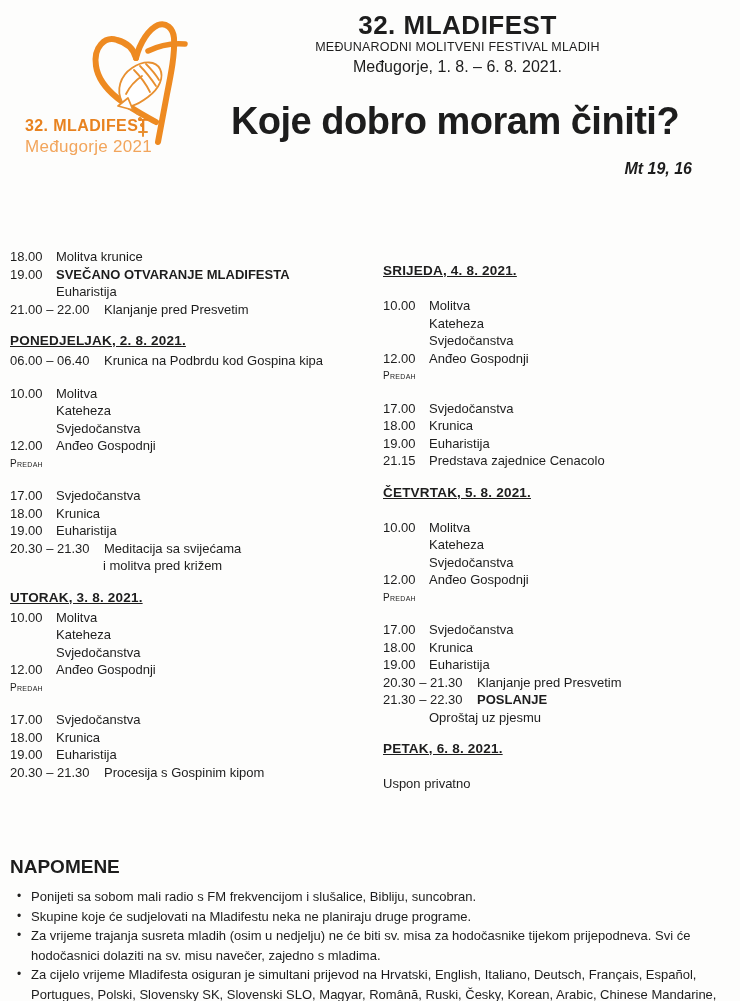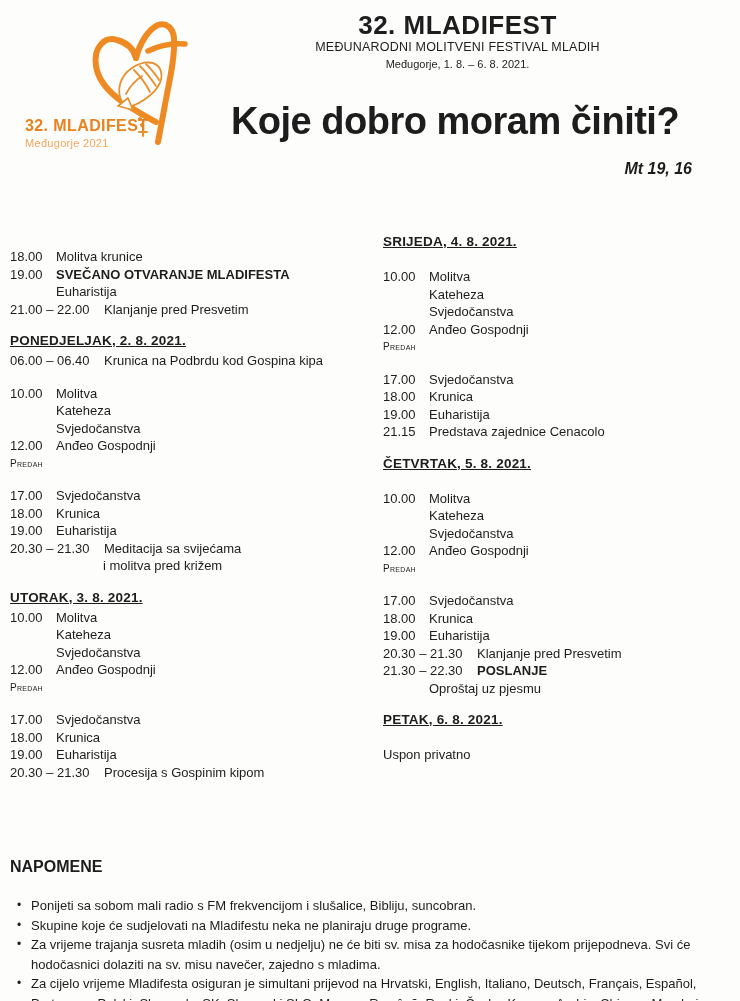--- a/index.html
+++ b/index.html
@@ -6,48 +6,48 @@
   .page{
     position:relative;width:740px;height:1001px;margin:0;
     background:#fdfdfc;color:#1d1d1d;
     font-family:"Liberation Sans",sans-serif;overflow:hidden;
   }
   
   .logo{position:absolute;left:20px;top:14px;width:185px;height:152px;}
   .logo svg{position:absolute;left:68px;top:0;}
   .logo-l1{position:absolute;left:5px;top:103px;font-size:16px;font-weight:700;
            color:#e8821f;letter-spacing:0.4px;white-space:nowrap;}
-  .logo-l2{position:absolute;left:5px;top:123px;font-size:11px;color:#f2a55c;
+  .logo-l2{position:absolute;left:5px;top:123px;font-size:17px;color:#f2a55c;
            letter-spacing:0.3px;white-space:nowrap;}
   
   .header{position:absolute;left:200px;top:10px;width:515px;text-align:center;}
   .h-title{font-size:26px;font-weight:700;letter-spacing:0.5px;line-height:30px;}
   .h-sub1{font-size:12.5px;letter-spacing:0.2px;}
-  .h-sub2{font-size:11px;margin-top:4px;}
+  .h-sub2{font-size:16px;margin-top:4px;}
   .question{position:absolute;left:195px;top:98px;width:520px;text-align:center;
             font-size:38px;font-weight:700;letter-spacing:-0.5px;line-height:46px;}
   .verse{position:absolute;right:48px;top:160px;font-size:16px;font-weight:700;font-style:italic;}
   
   .col{position:absolute;top:233px;}
   .col-left{left:10px;width:366px;}
-  .col-right{left:383px;width:352px;}
+  .col-right{left:383px;width:352px;margin-top:29px;}
   .day{margin-bottom:14px;}
   .day-title{font-size:13.5px;font-weight:700;text-decoration:underline;
              line-height:18px;margin:0 0 2px 0;letter-spacing:0.2px;}
   .row{display:flex;font-size:13px;line-height:17.5px;}
   .time{flex:0 0 46px;}
   .time.range{flex:0 0 84px;margin-right:10px;}
   .time.pad2{flex:0 0 93px;margin-right:0;}
   .desc{flex:1;}
   .desc.bold{font-weight:700;}
   .predah{font-variant:small-caps;font-size:10px;letter-spacing:0.3px;}
   .spacer{height:15px;}
   
   .notes{position:absolute;left:10px;top:858px;width:722px;}
-  .notes-title{font-size:16px;font-weight:700;line-height:18px;margin-bottom:20px;}
+  .notes-title{font-size:19px;font-weight:700;line-height:18px;margin-bottom:11px;}
   .note{display:flex;font-size:13px;line-height:19.5px;}
   .note .bullet{flex:0 0 21px;padding-left:7px;box-sizing:border-box;font-size:12px;}
   .note .ntext{flex:1;}
 </style>
 </head>
 <body>
 
 <div class="page">
 
   <div class="logo">

